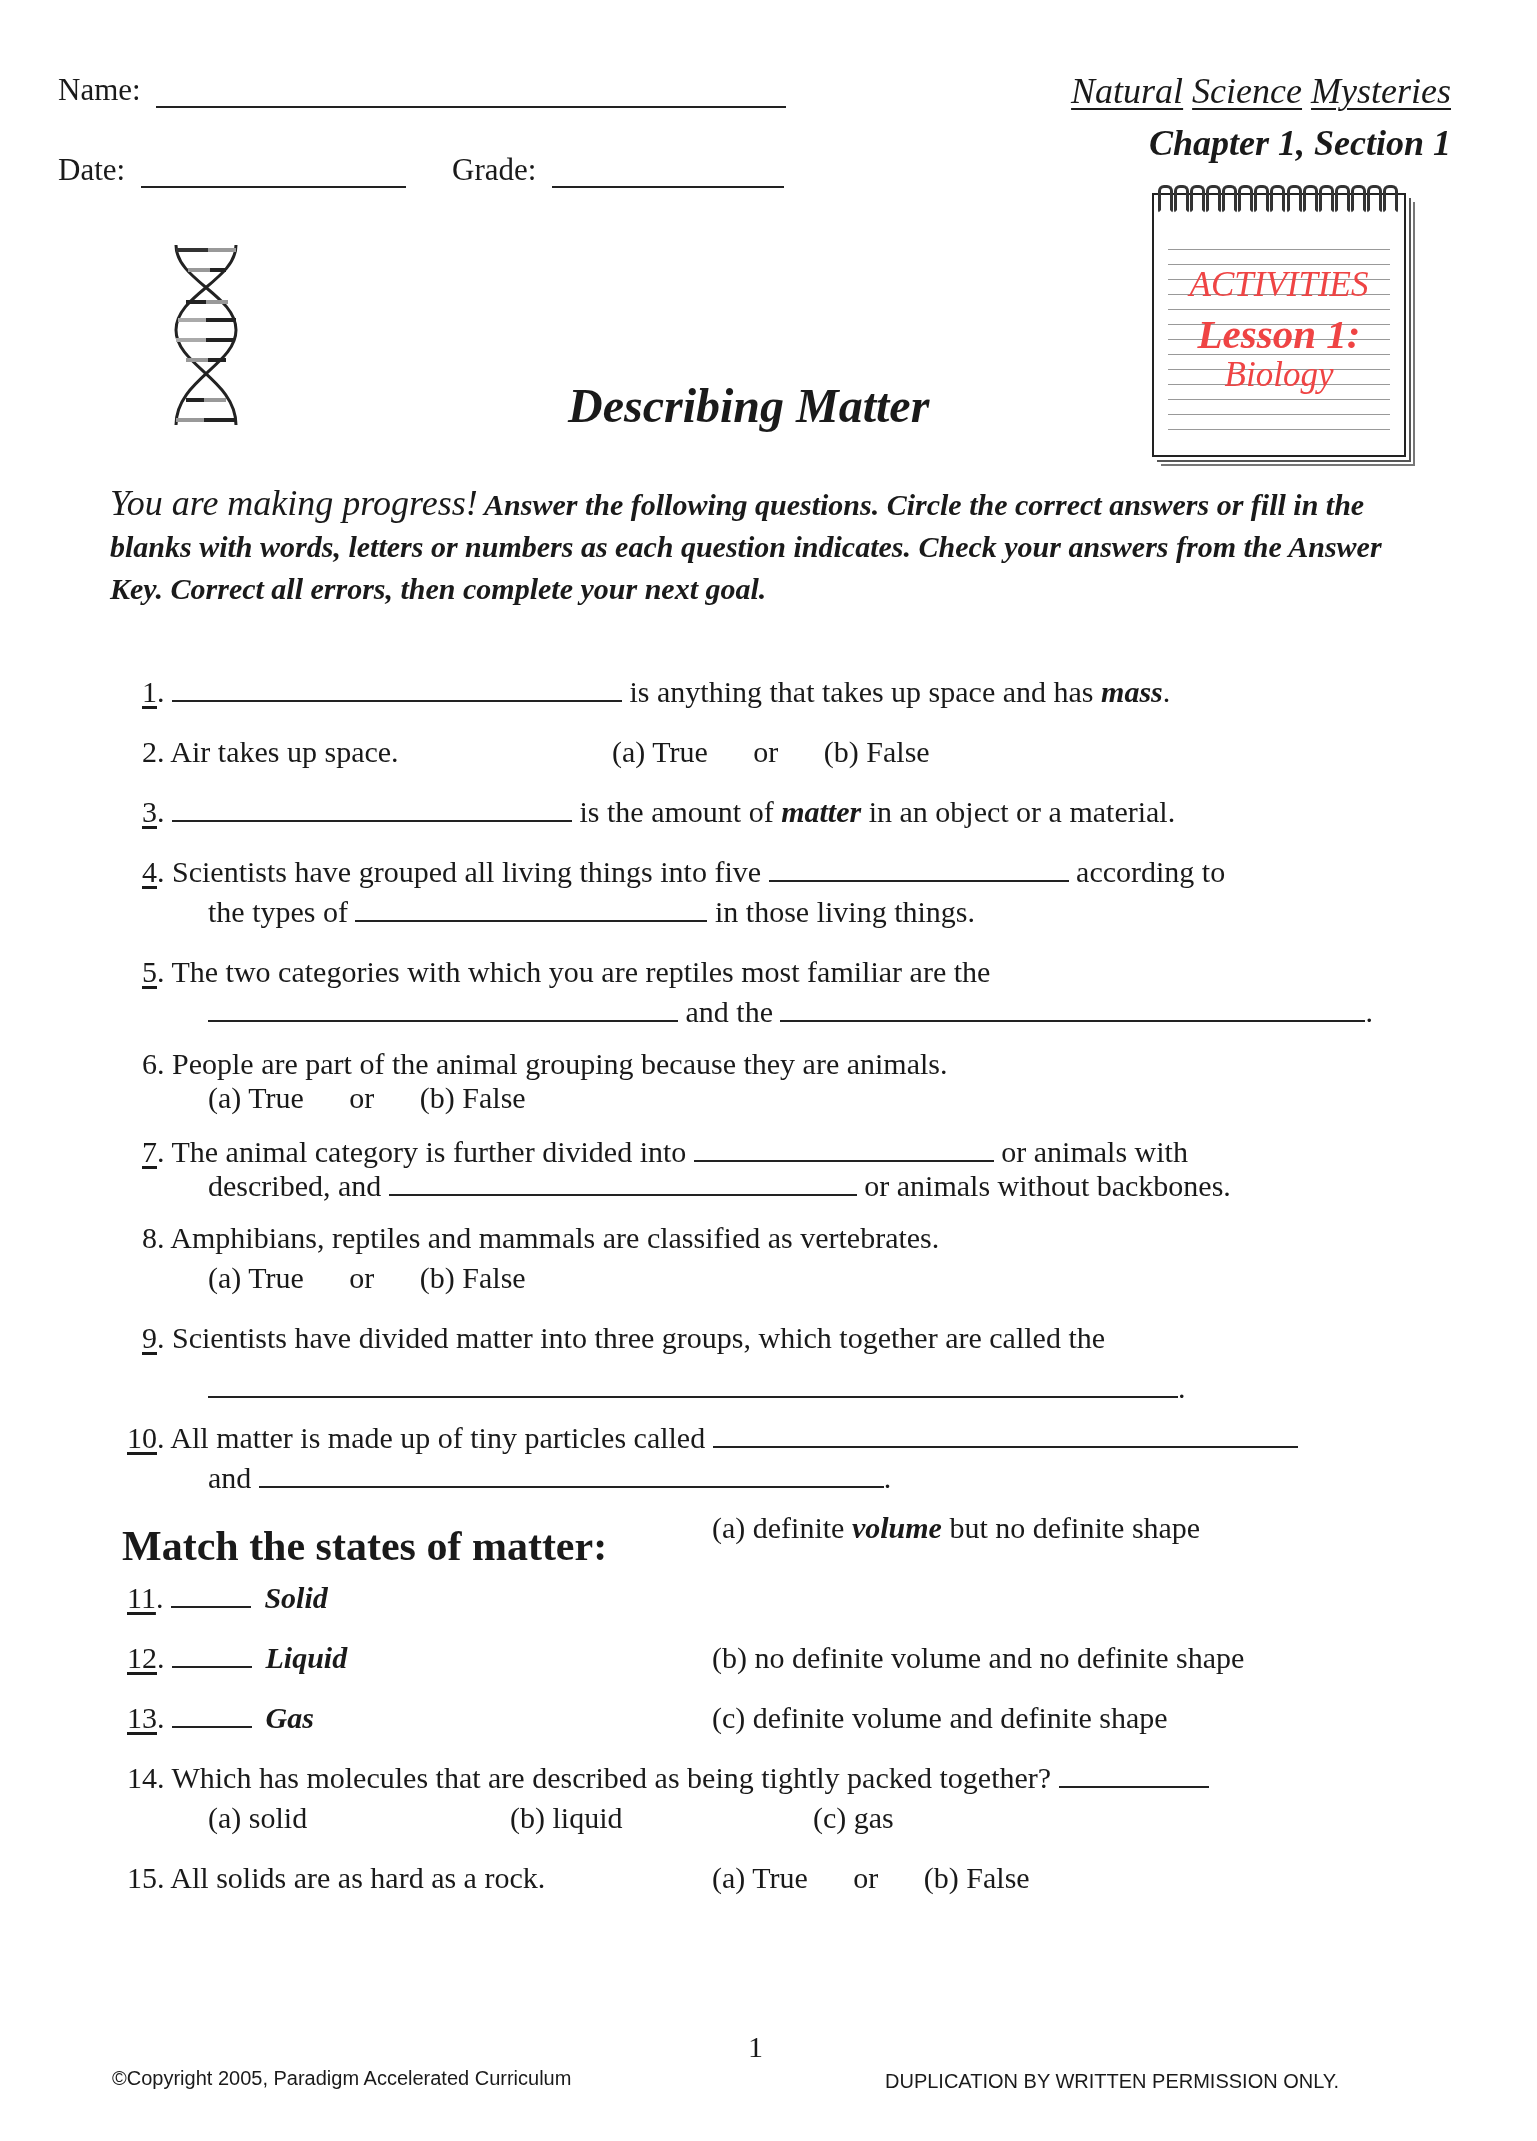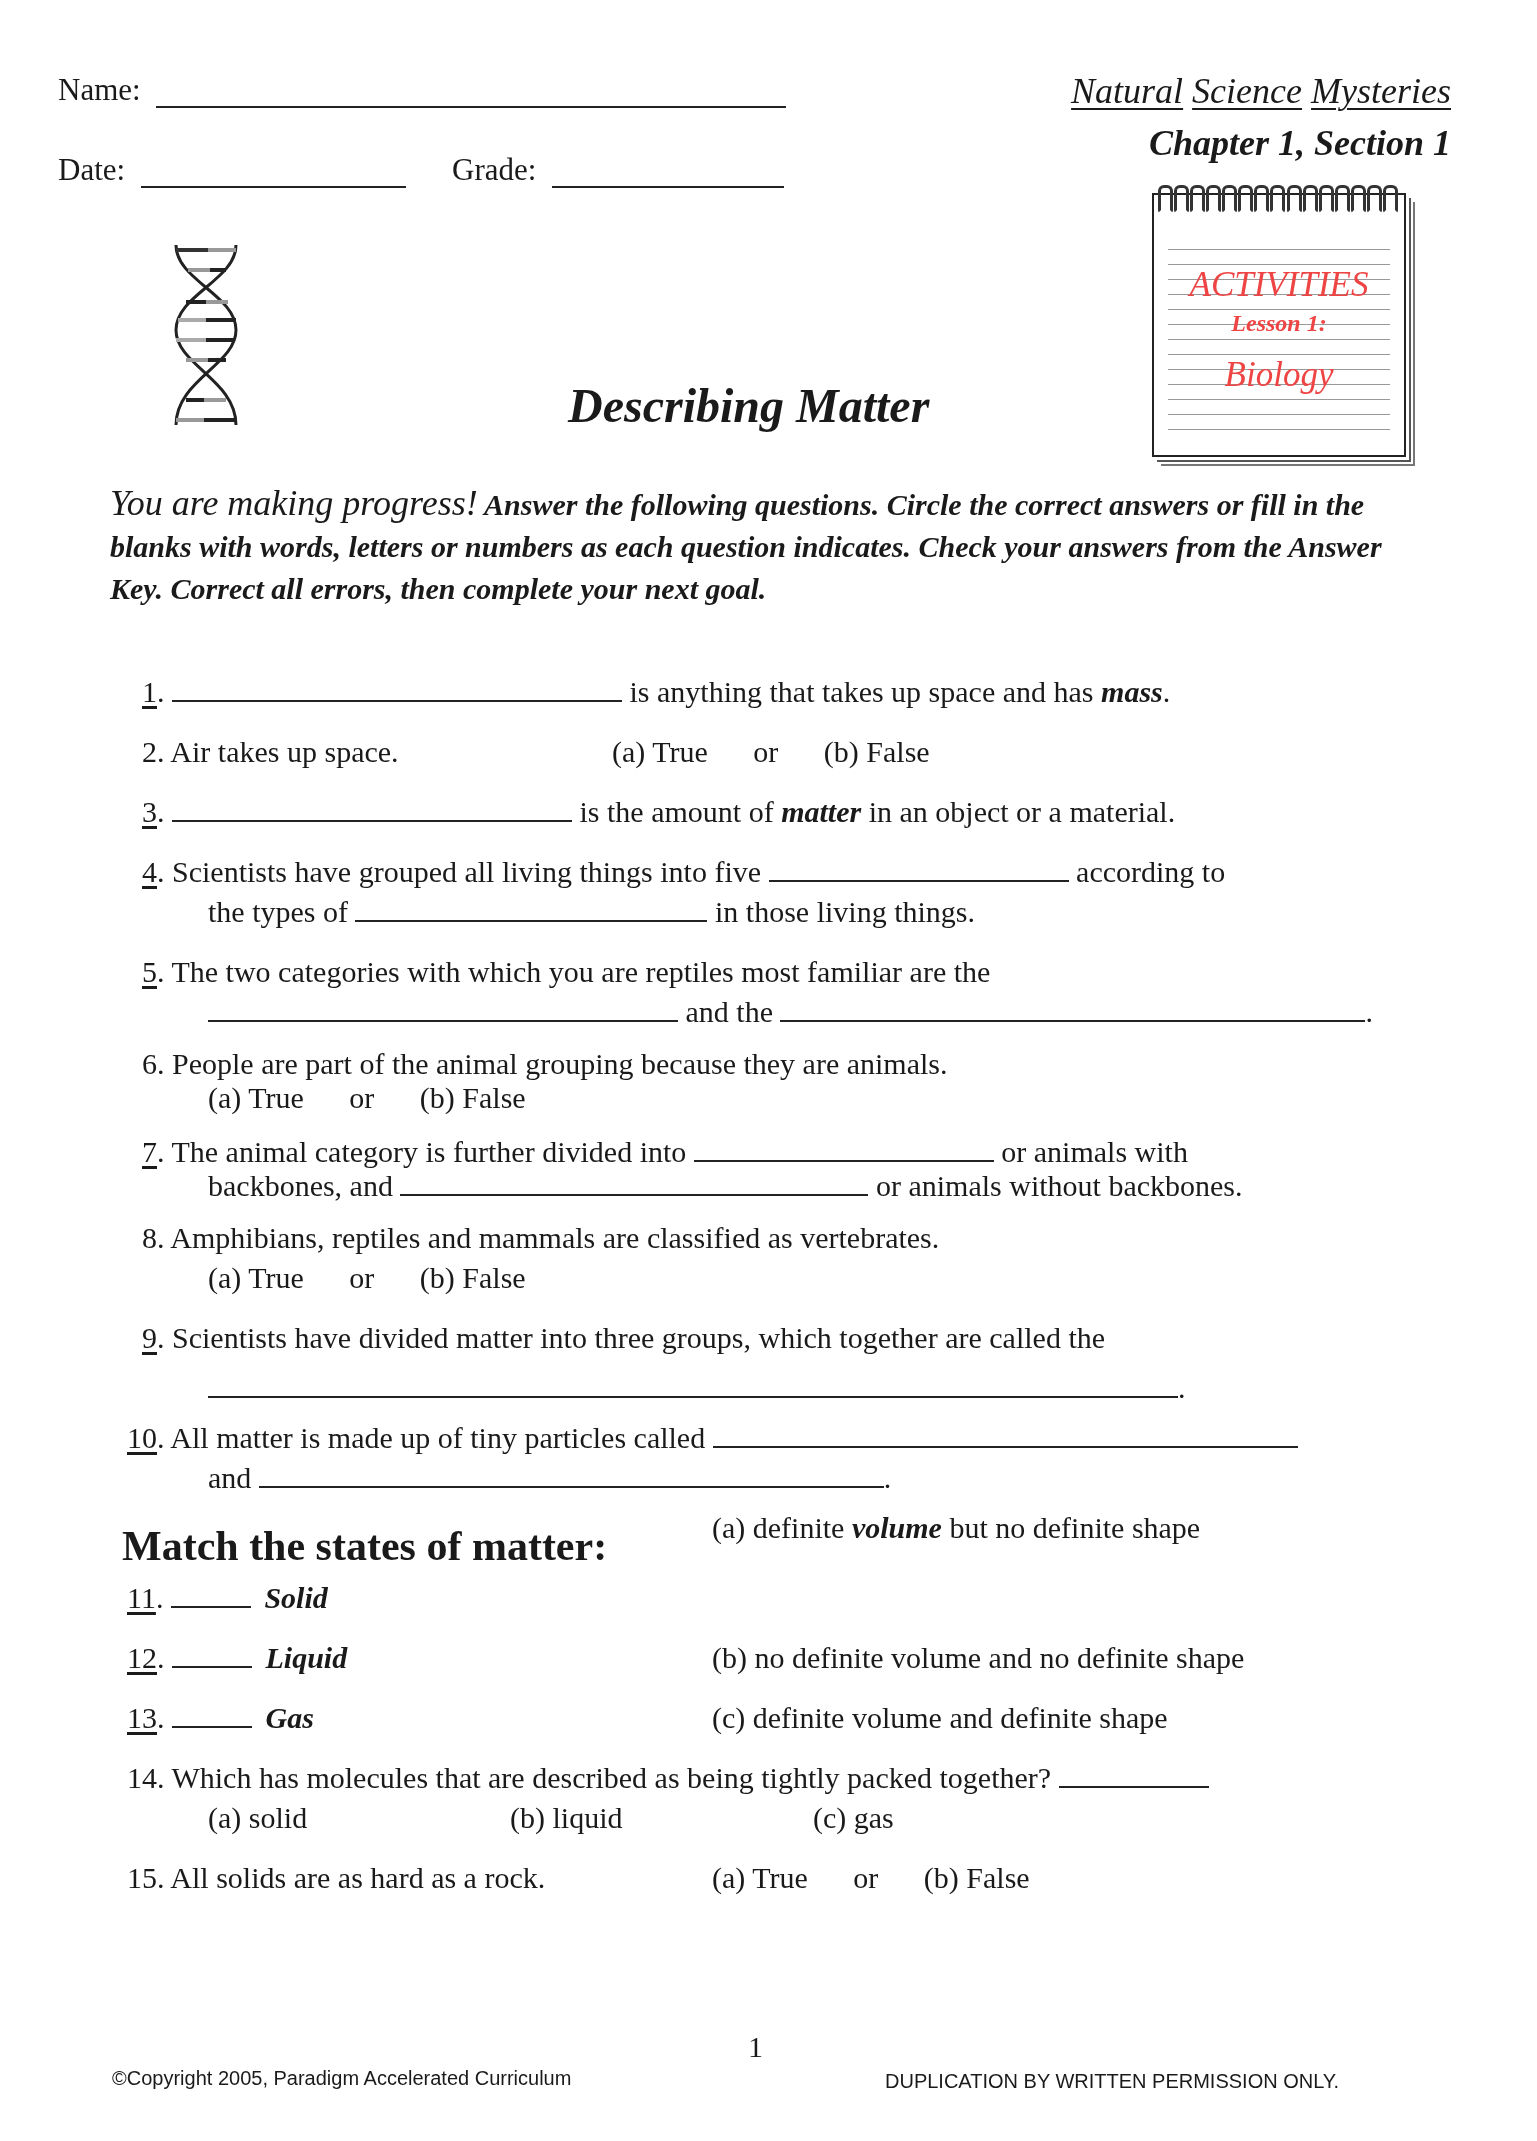--- a/index.html
+++ b/index.html
@@ -26,21 +26,21 @@
     border: 2px solid #222; background: #fff;
     box-shadow: 3px 3px 0 #fff, 5px 5px 0 #555, 7px 7px 0 #fff, 9px 9px 0 #777;
   }
   .spiral { position:absolute; left: 4px; top: -10px; width: 240px; height: 28px; display:flex; justify-content: space-between; }
   .spiral i { display:block; width: 9px; height: 22px; border: 3px solid #333; border-radius: 6px 6px 3px 3px; border-bottom-color: transparent; background: transparent; }
   .ruled { position:absolute; left: 14px; right: 14px; top: 40px; bottom: 12px;
     background-image: repeating-linear-gradient(to bottom, transparent 0, transparent 14px, #999 14px, #999 15px);
   }
   .pad-text { position:absolute; left: 0; right: 0; text-align: center; color: #ef4444; }
   .pad-activities { top: 70px; font-size: 35px; font-style: italic; }
-  .pad-lesson { top: 115px; font-size: 24px; font-style: italic; font-weight: bold; }
+  .pad-lesson { top: 115px; font-size: 41px; font-style: italic; font-weight: bold; }
   .pad-bio { top: 160px; font-size: 35px; font-style: italic; }
 
   .title { font-size: 48px; font-style: italic; font-weight: bold; }
 
   .intro { left: 110px; top: 482px; width: 1300px; font-size: 30px; font-style: italic; line-height: 42px; font-weight: bold; }
   .intro .lead { font-weight: normal; font-size: 36px; }
 
   .q { font-size: 30px; line-height: 40px; white-space: nowrap; }
   .u { text-decoration: underline; text-underline-offset: 4px; }
   .bi { font-weight: bold; font-style: italic; }
@@ -175,21 +175,21 @@
   <span style="margin:0 38px;">or</span>
   <span>(b) False</span>
 </div>
 
 <div class="abs q" style="left:142px; top:1132px;">
   <span class="u">7</span><span>. </span><span>The animal category is further divided into</span>
   <span class="blank" style="width:300px;"></span>
   <span>or animals with</span>
 </div>
 <div class="abs q" style="left:208px; top:1166px;">
-  <span>backbones, and</span>
+  <span>described, and</span>
   <span class="blank" style="width:468px;"></span>
   <span>or animals without backbones.</span>
 </div>
 
 <div class="abs q" style="left:142px; top:1218px;">
   <span>8</span><span>. </span><span>Amphibians, reptiles and mammals are classified as vertebrates.</span>
 </div>
 <div class="abs q" style="left:208px; top:1258px;">
   <span>(a) True</span>
   <span style="margin:0 38px;">or</span>

